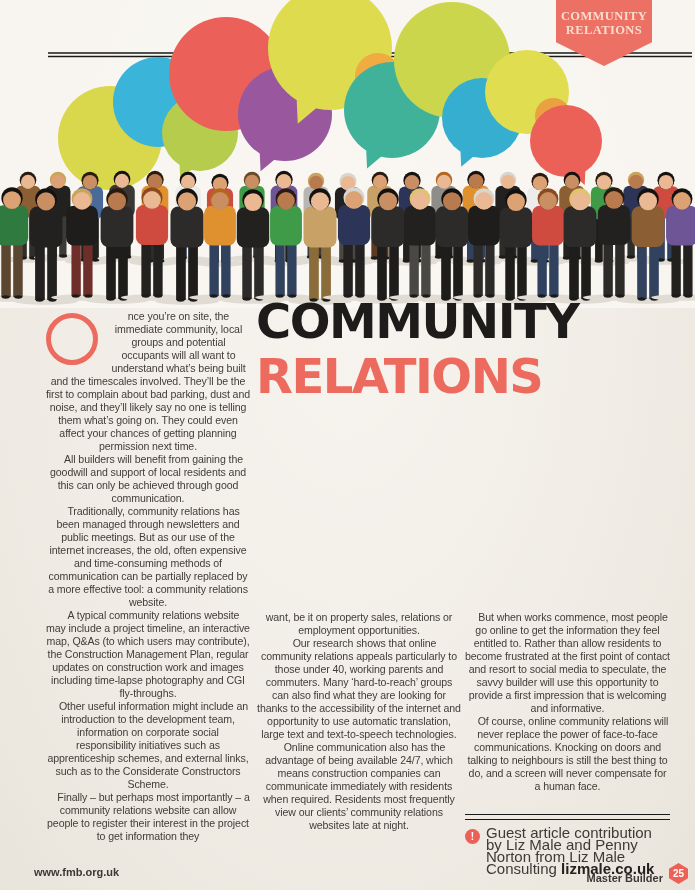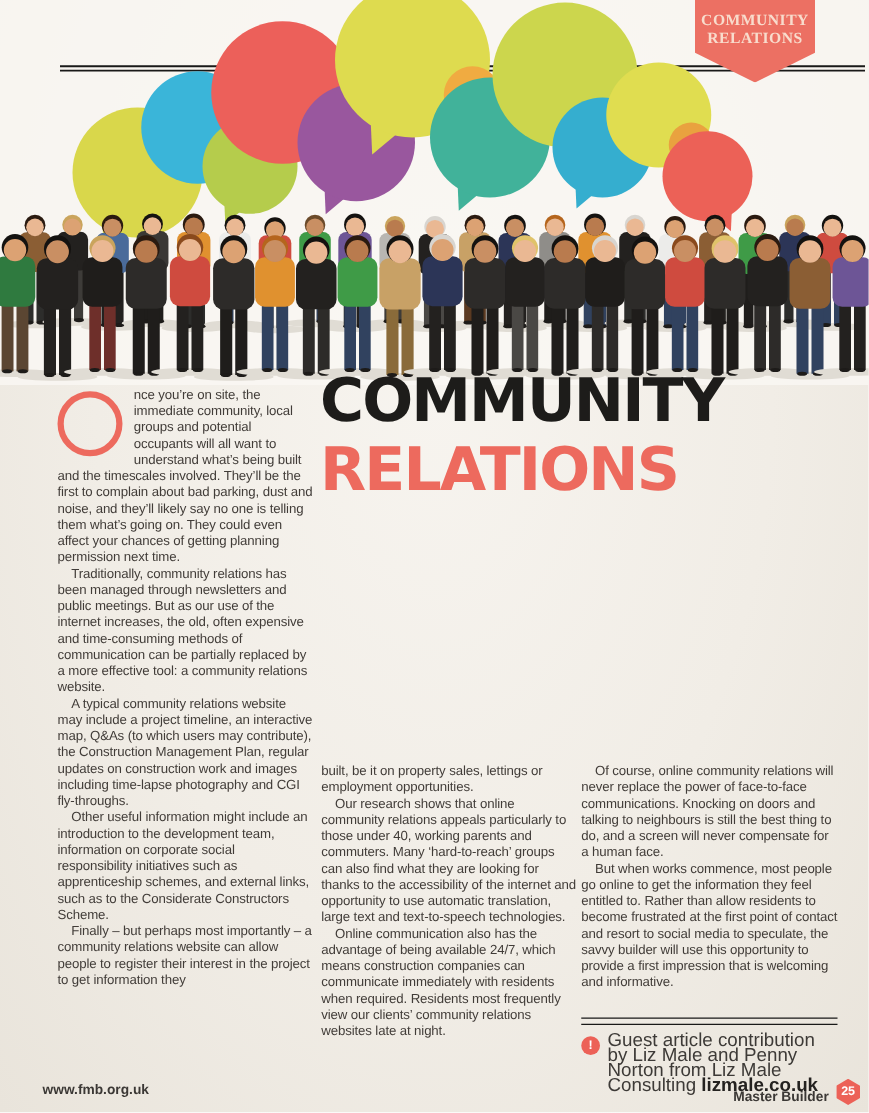--- a/index.html
+++ b/index.html
@@ -25,21 +25,21 @@
       line-height:55px; color:#1d1c1a; letter-spacing:-1.5px;}
   .hl.accent{color:#ed6a5e;}
   .standfirst{
     position:absolute; left:257px; top:477px; width:432px;
     font-family:"DejaVu Serif", serif; font-size:19px; line-height:23.5px;
     color:#57524e; z-index:3;
   }
   
   .col{position:absolute; font-size:10.6px; line-height:13px; letter-spacing:-.1px;
        color:#413c38; z-index:3;}
-  .col p{margin:0;}
+  .col p{margin:0;text-align:center;}
   .col p.ind{text-indent:11px;}
   .col1{left:46px; top:310px; width:204px;}
   .col2{left:257px; top:611px; width:204px;}
   .col3{left:465px; top:611px; width:205px;}
   .dropcap{
     float:left; width:52px; height:52px; box-sizing:border-box;
     border:5px solid #ed6a5e; border-radius:50%; margin:3px 9px 2px 0;
   }
   
   .guest{position:absolute; left:465px; top:814px; width:205px; z-index:3;}
@@ -554,33 +554,34 @@
   </div>
 
   <div class="headline">
     <div class="hl">COMMUNITY</div>
     <div class="hl accent">RELATIONS</div>
   </div>
 
 
   <div class="col col1" id="column-1">
       <p class=""><span class="dropcap"></span>nce you’re on site, the immediate community, local groups and potential occupants will all want to understand what’s being built and the timescales involved. They’ll be the first to complain about bad parking, dust and noise, and they’ll likely say no one is telling them what’s going on. They could even affect your chances of getting planning permission next time.</p>
+      <p class="ind">All builders will benefit from gaining the goodwill and support of local residents and this can only be achieved through good communication.</p>
       <p class="ind">Traditionally, community relations has been managed through newsletters and public meetings. But as our use of the internet increases, the old, often expensive and time-consuming methods of communication can be partially replaced by a more effective tool: a community relations website.</p>
       <p class="ind">A typical community relations website may include a project timeline, an interactive map, Q&amp;As (to which users may contribute), the Construction Management Plan, regular updates on construction work and images including time-lapse photography and CGI fly-throughs.</p>
       <p class="ind">Other useful information might include an introduction to the development team, information on corporate social responsibility initiatives such as apprenticeship schemes, and external links, such as to the Considerate Constructors Scheme.</p>
       <p class="ind">Finally – but perhaps most importantly – a community relations website can allow people to register their interest in the project to get information they</p>
     </div>
   <div class="col col2" id="column-2">
-      <p class="">built, be it on property sales, lettings or employment opportunities.</p>
+      <p class="">want, be it on property sales, relations or employment opportunities.</p>
       <p class="ind">Our research shows that online community relations appeals particularly to those under 40, working parents and commuters. Many ‘hard-to-reach’ groups can also find what they are looking for thanks to the accessibility of the internet and opportunity to use automatic translation, large text and text-to-speech technologies.</p>
       <p class="ind">Online communication also has the advantage of being available 24/7, which means construction companies can communicate immediately with residents when required. Residents most frequently view our clients’ community relations websites late at night.</p>
     </div>
   <div class="col col3" id="column-3">
+      <p class="ind">But when works commence, most people go online to get the information they feel entitled to. Rather than allow residents to become frustrated at the first point of contact and resort to social media to speculate, the savvy builder will use this opportunity to provide a first impression that is welcoming and informative.</p>
       <p class="ind">Of course, online community relations will never replace the power of face-to-face communications. Knocking on doors and talking to neighbours is still the best thing to do, and a screen will never compensate for a human face.</p>
-      <p class="ind">But when works commence, most people go online to get the information they feel entitled to. Rather than allow residents to become frustrated at the first point of contact and resort to social media to speculate, the savvy builder will use this opportunity to provide a first impression that is welcoming and informative.</p>
     </div>
 
   <div class="guest">
     <div class="guest-rule"></div>
     <div class="guest-body">
       <span class="bang">!</span>
       <span class="guest-text"><span>Guest article contribution by Liz Male and Penny Norton from Liz Male Consulting </span><b>lizmale.co.uk</b></span>
     </div>
   </div>
 

